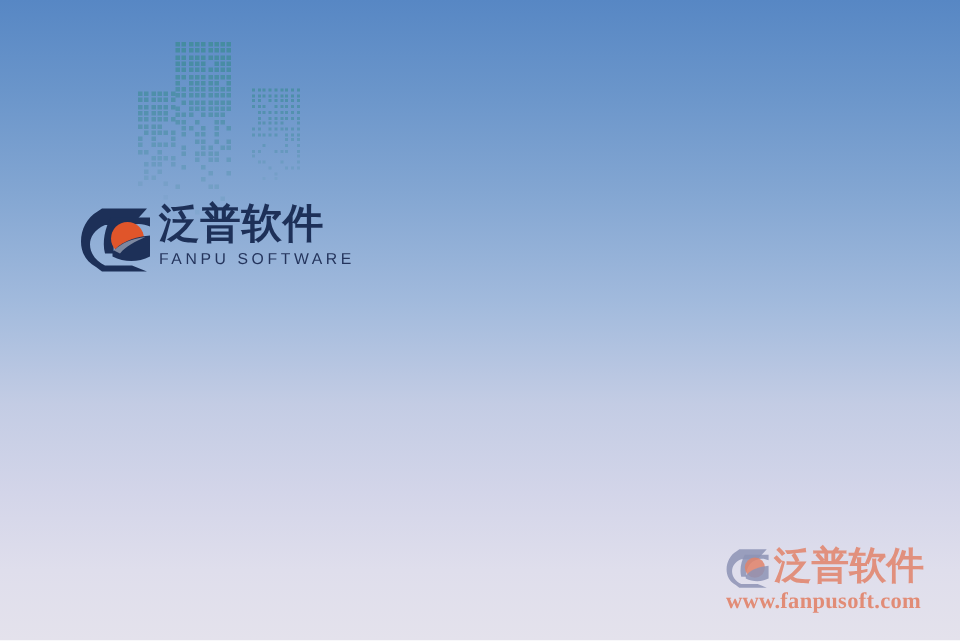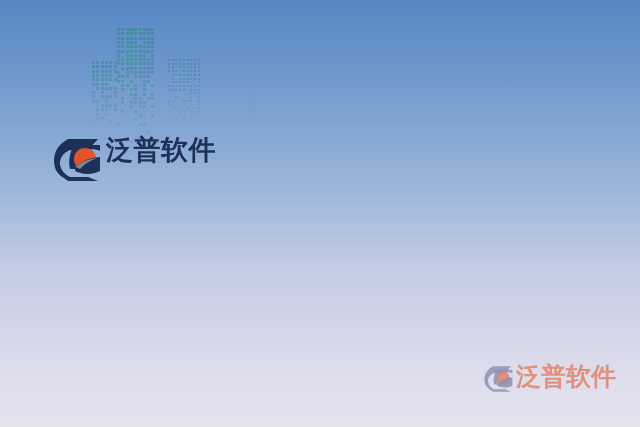--- a/index.html
+++ b/index.html
@@ -460,29 +460,31 @@
     <svg id="logo-mark" viewBox="0 0 48 46">
       <path d="M14 2 L44 2 L34 13 L16 13 C9 16 6 21 6 26 C6 32 10 37 16 40 L34 40 L44 44 L14 44 L10 41 C3 37 0 31 0 24 C0 16 4 8 11 4 Z" fill="#1d3058"></path>
       <path d="M20 8 L46 8 L46 14 C40 11 33 12 28 16 C23 20 21 26 22 32 L16 32 C14 24 16 15 20 8 Z" fill="#1d3058"></path>
       <circle cx="31" cy="22" r="11" fill="#e0552a"></circle>
       <path d="M21 31 C26 25 34 21 46 20 L46 34 C38 38 29 38 21 34 Z" fill="#1d3058"></path>
       <path d="M22 30 C27 25 34 22 43 21 C36 24 30 27 26 32 Z" fill="#f2f4f8" opacity="0.45"></path>
     </svg>
 
     <div id="logo-wordmark">
       <div id="logo-cn">泛普软件</div>
+      <div id="logo-en">FANPU SOFTWARE</div>
     </div>
   </div>
 
 
   <div id="watermark">
     <div id="wm-row">
       <svg id="wm-mark" viewBox="0 0 48 46">
         <path d="M14 2 L44 2 L34 13 L16 13 C9 16 6 21 6 26 C6 32 10 37 16 40 L34 40 L44 44 L14 44 L10 41 C3 37 0 31 0 24 C0 16 4 8 11 4 Z" fill="#8d93b5" opacity="0.85"></path>
         <path d="M20 8 L46 8 L46 14 C40 11 33 12 28 16 C23 20 21 26 22 32 L16 32 C14 24 16 15 20 8 Z" fill="#8d93b5" opacity="0.85"></path>
         <circle cx="31" cy="22" r="11" fill="#e2836a" opacity="0.85"></circle>
         <path d="M21 31 C26 25 34 21 46 20 L46 34 C38 38 29 38 21 34 Z" fill="#8d93b5" opacity="0.85"></path>
       </svg>
       <div id="wm-cn">泛普软件</div>
     </div>
+    <div id="wm-url">www.fanpusoft.com</div>
   </div>
 
 </div>
 
 </body></html>

